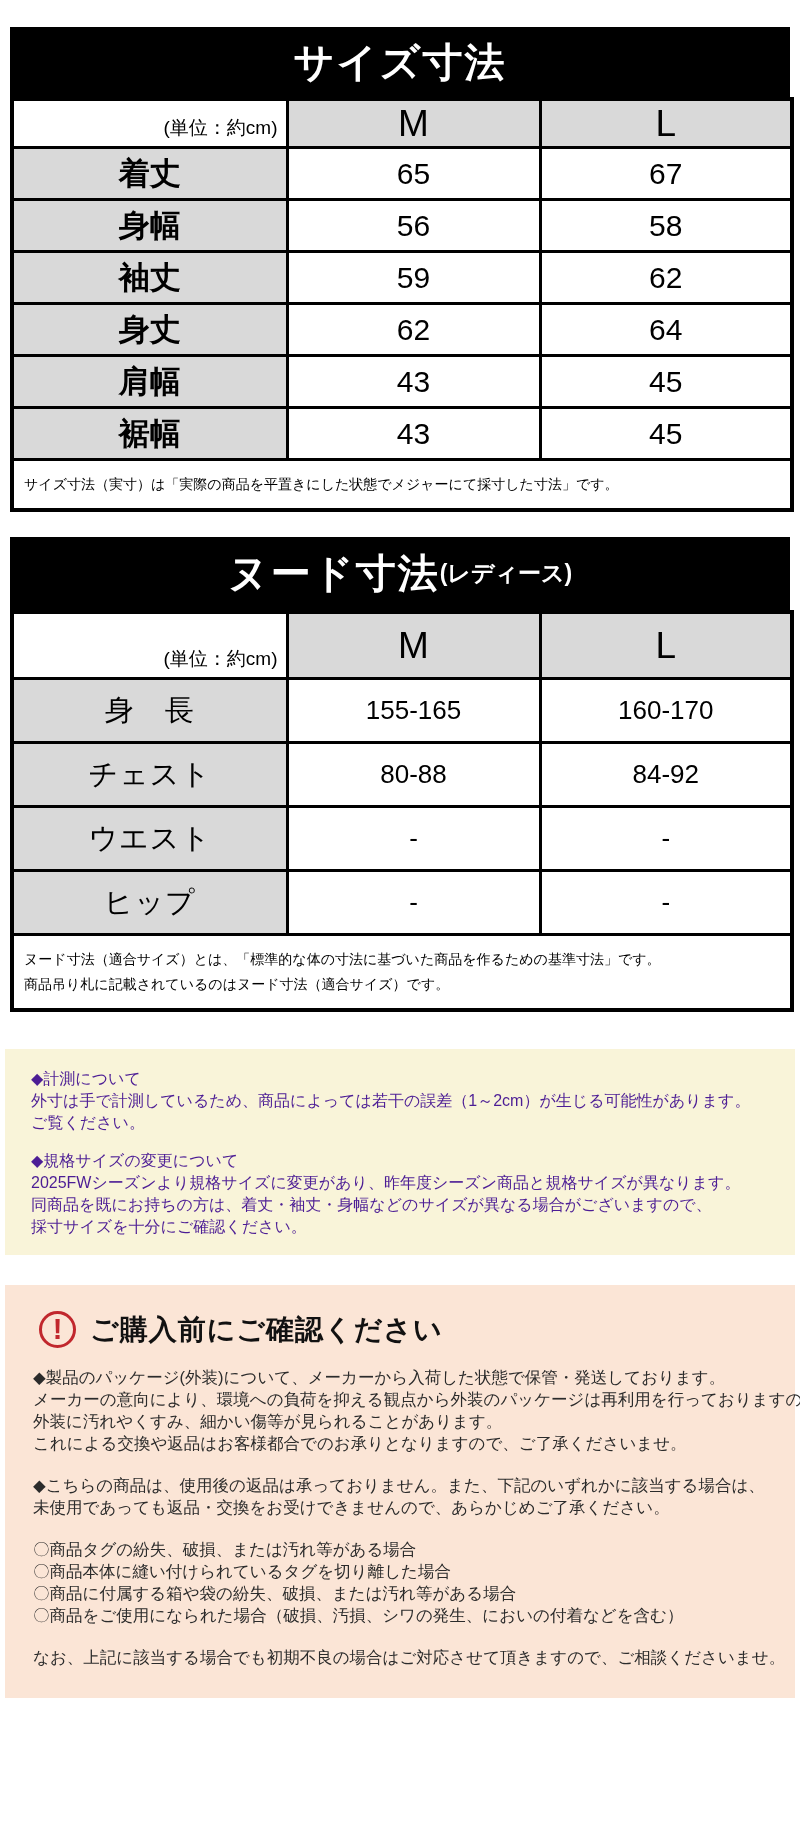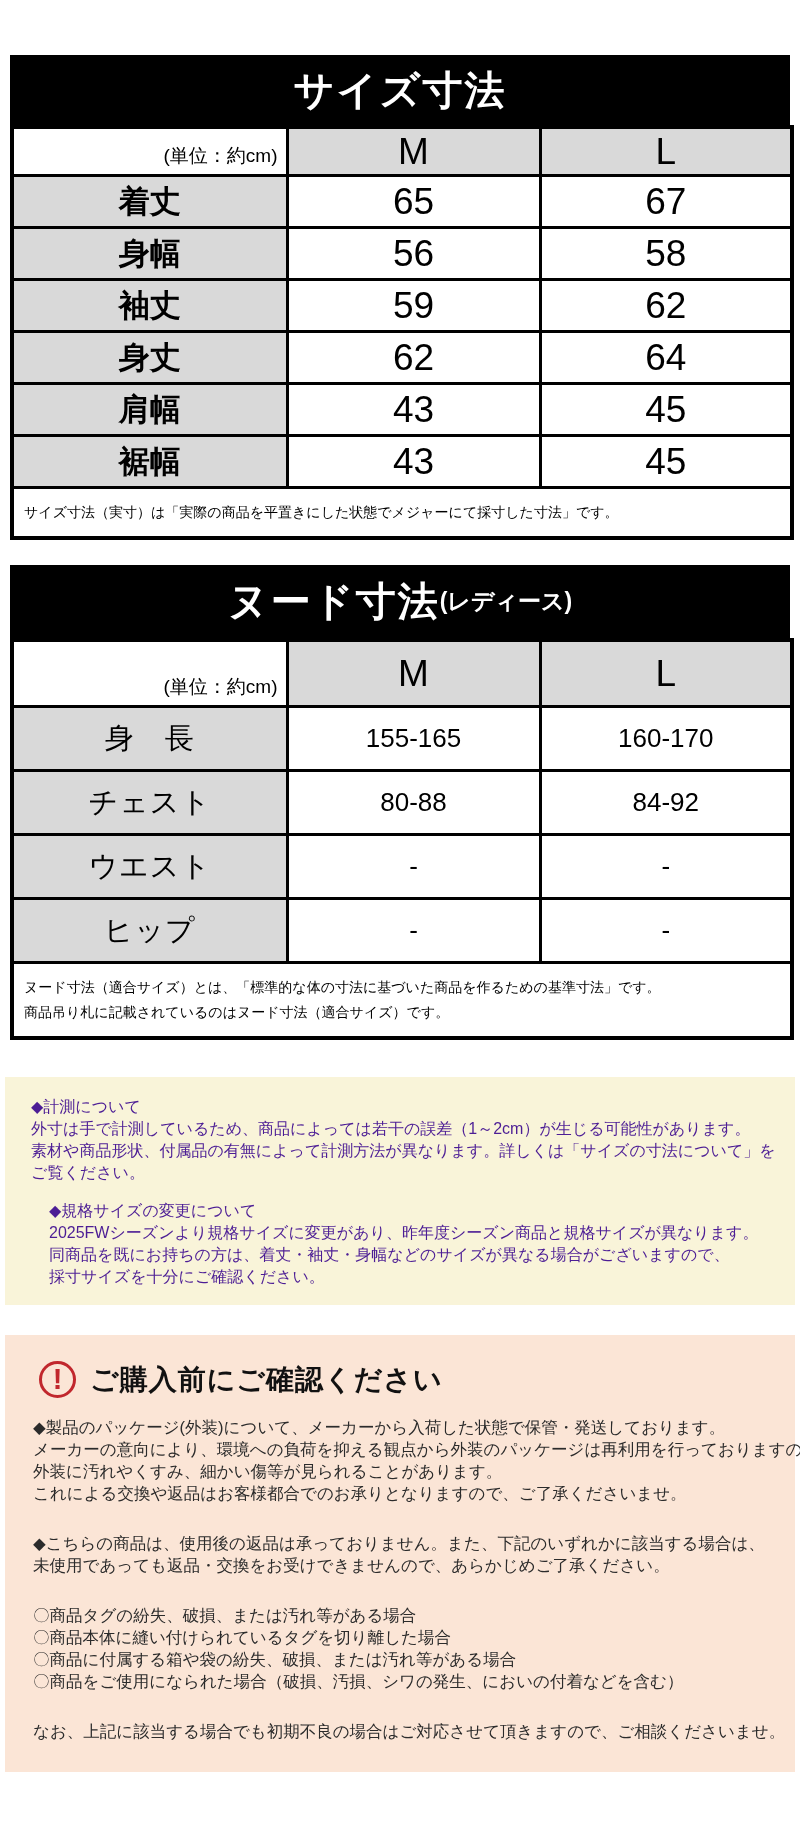--- a/index.html
+++ b/index.html
@@ -7,70 +7,70 @@
     width:800px;height:1822px;background:#ffffff;
     font-family:"Liberation Sans","DejaVu Sans",sans-serif;
     color:#000;-webkit-font-smoothing:antialiased;overflow:hidden;
   }
   .page{padding-top:27px;}
   .tbl-block{margin:0 10px;}
   
   .title-bar{
     background:#000;color:#fff;display:flex;align-items:center;justify-content:center;
   }
-  .bar1{height:70px;margin-top:28px;}
+  .bar1{height:70px;}
   .bar2{height:73px;margin-top:25px;}
   .bar-title{font-size:40px;font-weight:bold;letter-spacing:2px;}
   .bar-suffix{font-size:23px;font-weight:bold;letter-spacing:0;}
   
   table.size{
     width:780px;border-collapse:collapse;table-layout:fixed;
     border:4px solid #000;
   }
   table.size td{border:3px solid #000;text-align:center;vertical-align:middle;overflow:hidden;}
   col.c-label{width:275px;}
   col.c-m{width:253px;}
   col.c-l{width:252px;}
   .unit-cell{
     background:#fff;text-align:right !important;vertical-align:bottom !important;
     font-size:19px;padding:0 8px 5px 0;
   }
   .col-head{background:#d9d9d9;font-size:37px;}
   .t1 .hdr td{height:40px;}
   .t1 .lbl{background:#d9d9d9;font-weight:bold;font-size:31px;}
   .t1 .data td{height:47px;}
-  .t1 .val{background:#fff;font-size:37px;}
+  .t1 .val{background:#fff;font-size:30px;}
   .t2 .hdr td{height:58px;}
   .t2 .data td{height:59px;}
   .t2 .lbl{background:#d9d9d9;font-weight:normal;font-size:29px;letter-spacing:1px;margin-top:20px;}
   .t2 .val{background:#fff;font-size:26px;}
   .note-cell{
     background:#fff;text-align:left !important;font-size:14px;line-height:25px;
     padding:11px 10px 11px 10px;
   }
   
   .notes-block{
     margin:37px 5px 0 5px;background:#f9f4d9;color:#4c1d95;
     padding:19px 20px 17px 26px;font-size:16px;line-height:22px;
   }
-  .notes-block .sec2{margin-top:16px;margin-left:18px;}
+  .notes-block .sec2{margin-top:16px;}
   
   .notice-block{
     margin:30px 5px 0 5px;background:#fbe5d6;color:#2b2b2b;
     padding:22px 28px 30px 28px;font-size:16.5px;line-height:22px;
   }
   .notice-title-row{display:flex;align-items:center;margin:4px 0 18px 6px;}
   .alert-icon{
     width:37px;height:37px;border-radius:50%;border:3px solid #c1272d;
     color:#c1272d;font-weight:bold;font-size:29px;line-height:1;
     display:flex;align-items:center;justify-content:center;flex:0 0 auto;
     box-sizing:border-box;background:transparent;
   }
   .notice-title{font-size:28px;font-weight:bold;color:#111;margin-left:14px;letter-spacing:1px;}
-  .notice-block .para{margin-top:28px;}
+  .notice-block .para{margin-top:20px;}
   .notice-block .para.first{margin-top:0;}
   .line{white-space:nowrap;}
 </style>
 </head>
 <body>
 
 <div class="page">
 
   <section class="tbl-block">
     <div class="title-bar bar1">
@@ -169,21 +169,20 @@
           </td>
         </tr>
       </tbody>
     </table>
   </section>
 
   <section class="notes-block">
     <div class="sec1">
       <div class="line">◆計測について</div>
       <div class="line">外寸は手で計測しているため、商品によっては若干の誤差（1～2cm）が生じる可能性があります。</div>
-      <div class="line">素材や商品形状、付属品の有無によって計測方法が異なります。詳しくは「サイズの寸法について」を</div>
       <div class="line">ご覧ください。</div>
     </div>
     <div class="sec2">
       <div class="line">◆規格サイズの変更について</div>
       <div class="line">2025FWシーズンより規格サイズに変更があり、昨年度シーズン商品と規格サイズが異なります。</div>
       <div class="line">同商品を既にお持ちの方は、着丈・袖丈・身幅などのサイズが異なる場合がございますので、</div>
       <div class="line">採寸サイズを十分にご確認ください。</div>
     </div>
   </section>
 

